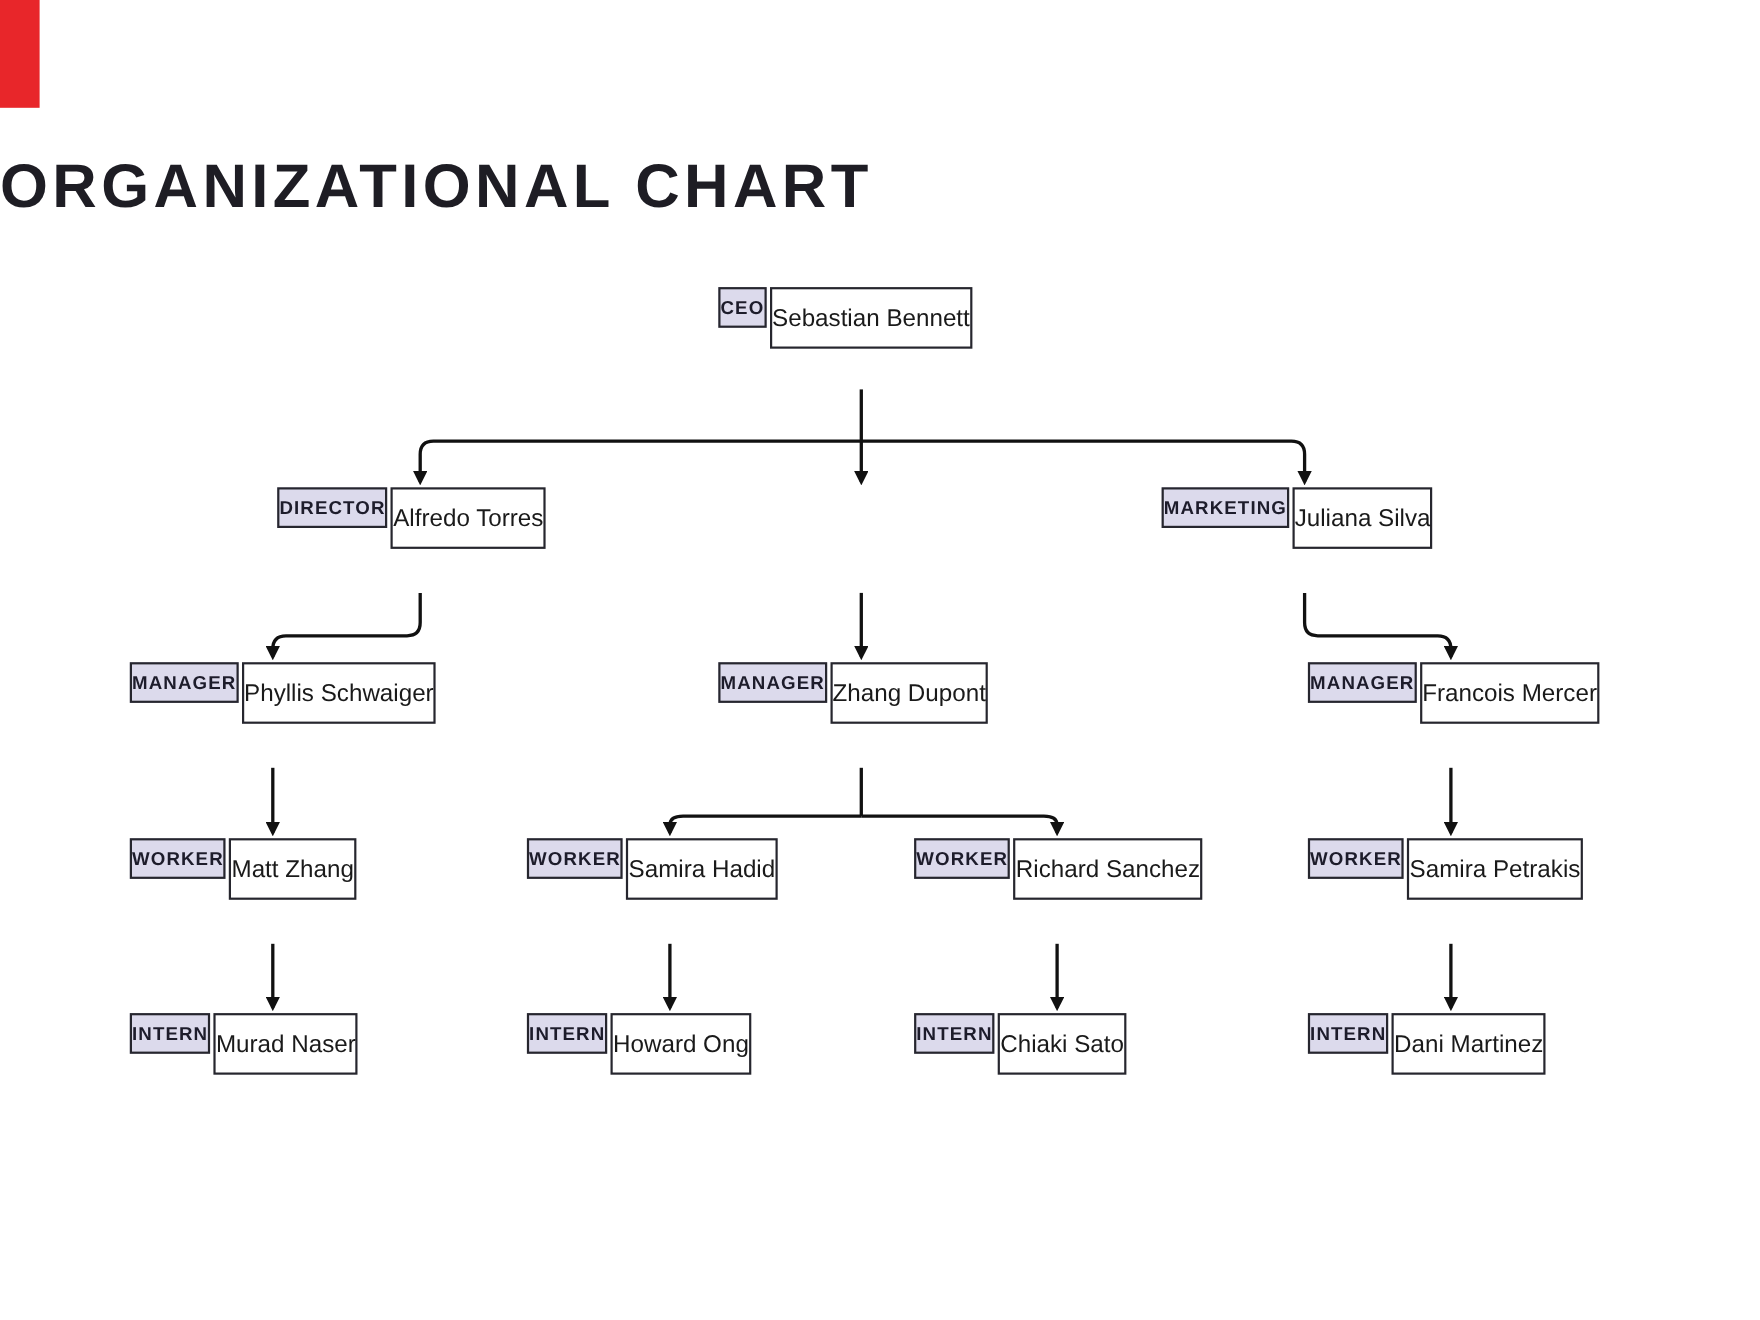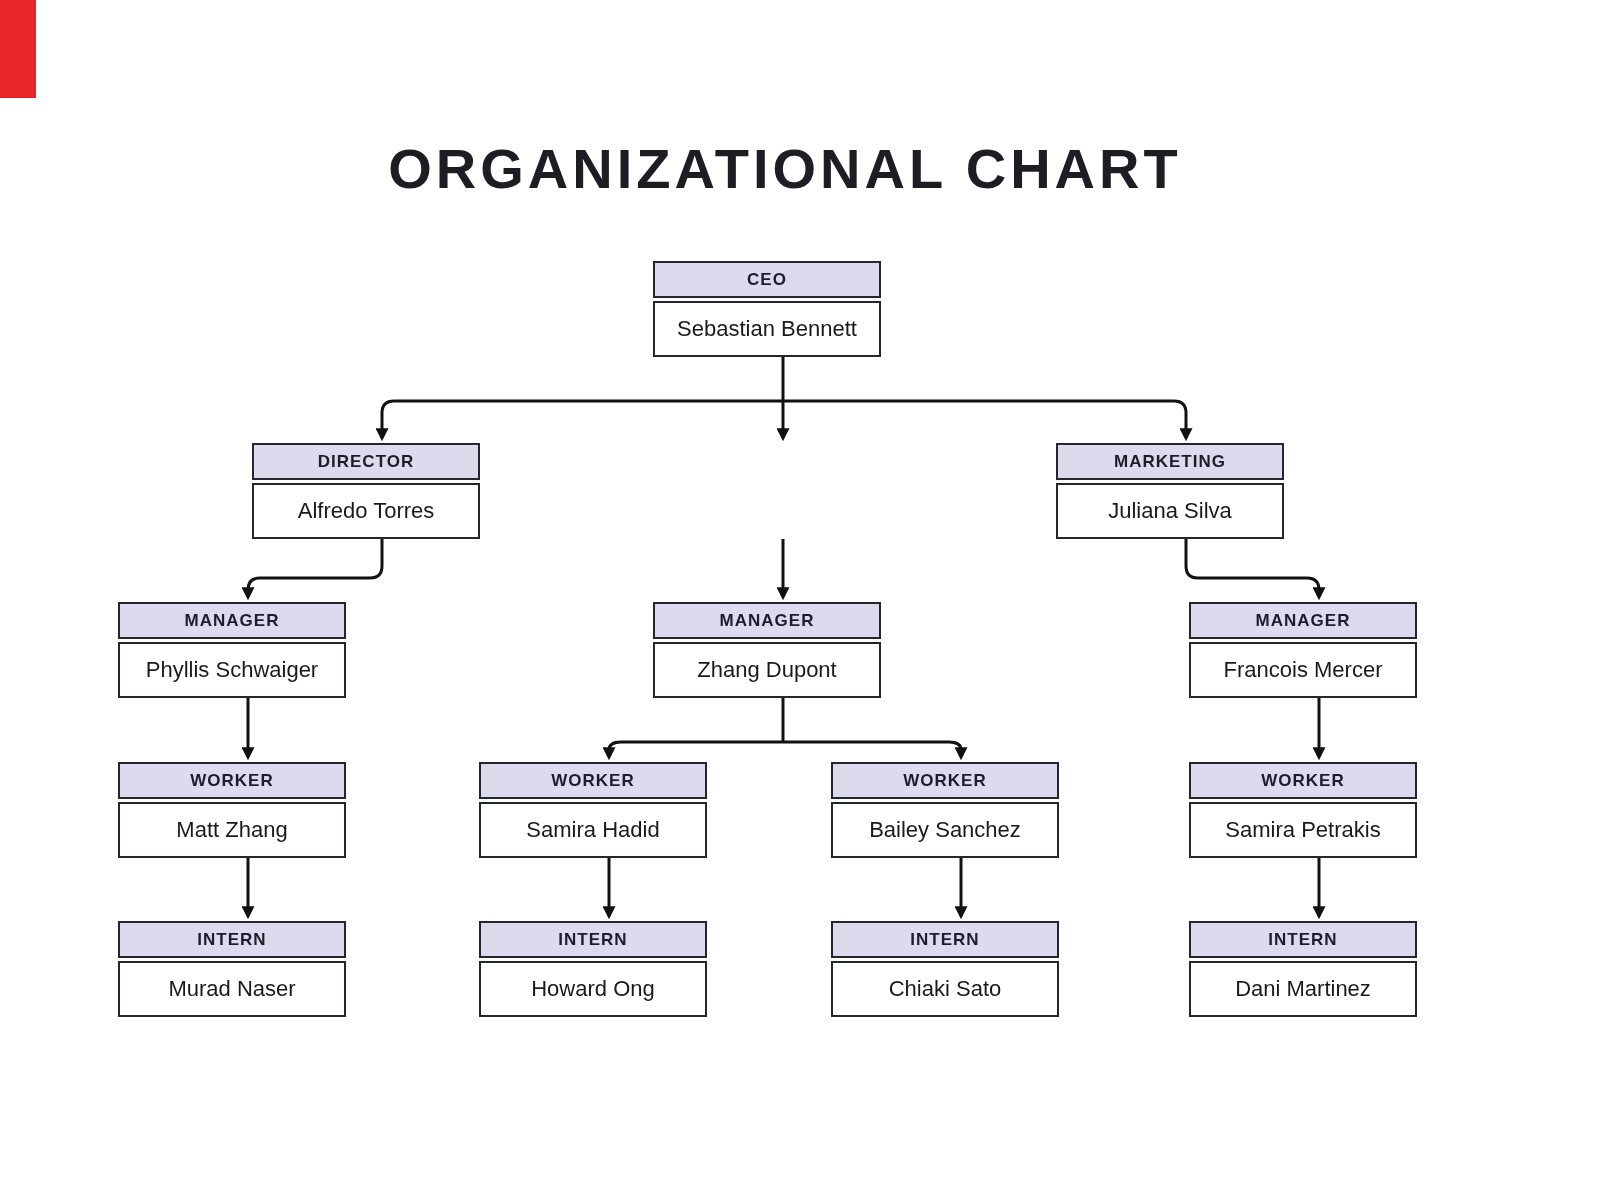--- a/index.html
+++ b/index.html
@@ -14,36 +14,35 @@
   #corner-accent {
     position: absolute;
     left: 0; top: 0;
     width: 36px; height: 98px;
     background: #e8262a;
   }
   #title {
     position: absolute;
     left: 0; top: 136px;
     width: 1570px;
-    text-align: center;
     font-size: 56px;
     font-weight: 700;
     letter-spacing: 4px;
     color: #1e1d24;
   }
   #connectors {
     position: absolute;
     left: 0; top: 0;
     width: 1600px; height: 1200px;
   }
   .node {
     position: absolute;
-    width: 228px;
+    width: 260px;
     display: flex;
-    flex-direction: column;
+    flex-direction: row;
     gap: 3px;
   }
   .node .role {
     box-sizing: border-box;
     height: 37px;
     border: 2px solid #26262e;
     background: #dcdaec;
     color: #1d1c2b;
     font-size: 17px;
     font-weight: 700;
@@ -161,21 +160,21 @@
     <div class="name">Matt Zhang</div>
   </div>
 
   <div class="node" id="node-worker-finance-1">
     <div class="role">WORKER</div>
     <div class="name">Samira Hadid</div>
   </div>
 
   <div class="node" id="node-worker-finance-2">
     <div class="role">WORKER</div>
-    <div class="name">Bailey Sanchez</div>
+    <div class="name">Richard Sanchez</div>
   </div>
 
   <div class="node" id="node-worker-marketing">
     <div class="role">WORKER</div>
     <div class="name">Samira Petrakis</div>
   </div>
 
   <div class="node" id="node-intern-director">
     <div class="role">INTERN</div>
     <div class="name">Murad Naser</div>

